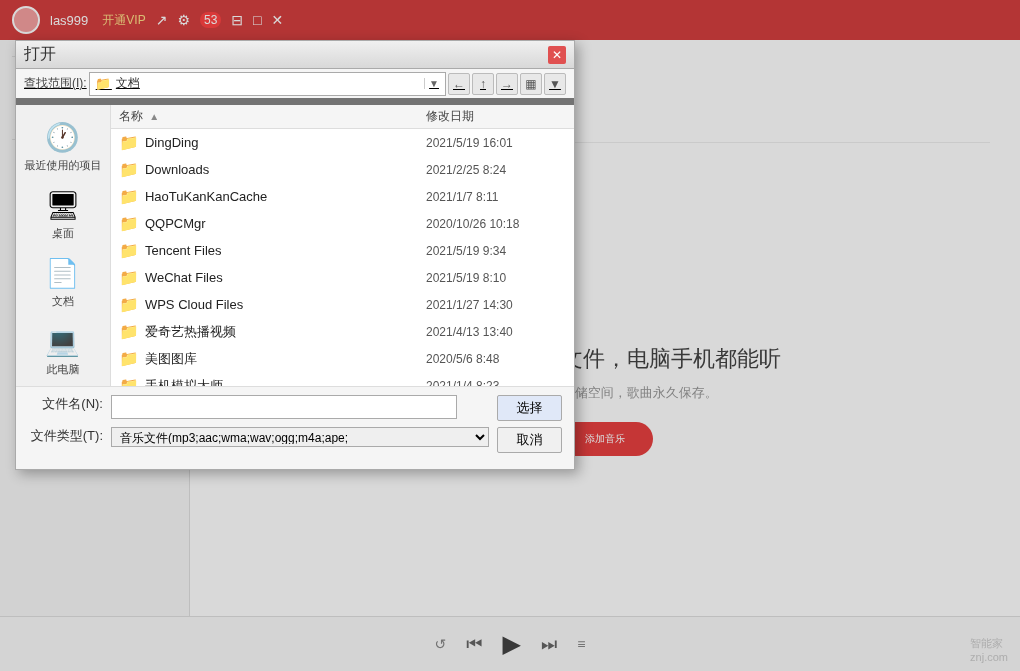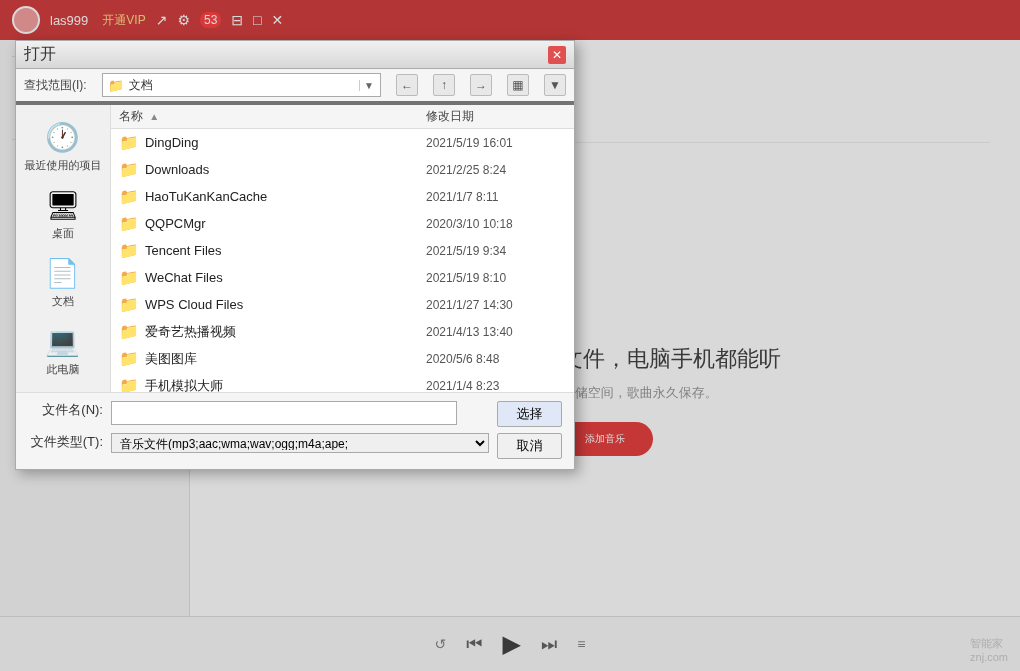--- a/index.html
+++ b/index.html
@@ -62,22 +62,22 @@
     }
     .dialog-titlebar {
       background: linear-gradient(to bottom, #f0f0f0, #d8d8d8); height: 28px;
       display: flex; align-items: center; justify-content: space-between;
       padding: 0 8px; border-bottom: 1px solid #aaa; flex-shrink: 0;
     }
     .dialog-title { font-size: 16px; color: #333; }
     .dialog-close { width: 18px; height: 18px; background: #e05050; border-radius: 2px; display: flex; align-items: center; justify-content: center; color: #fff; font-size: 12px; cursor: pointer; }
 
     .dialog-toolbar {
-      height: 36px; background: #f5f5f5; border-bottom: 4px solid #737373;
-      display: flex; align-items: center; padding: 0 8px; gap: 15px; flex-shrink: 0;
+      height: 36px; background: #f5f5f5; border-bottom: 7px solid #737373;
+      display: flex; align-items: center; padding: 0 8px; gap: 2px; flex-shrink: 0; text-decoration: underline;
     }
     .toolbar-label { font-size: 12px; color: #444; white-space: nowrap; }
     .toolbar-path-box {
       flex: 1; display: flex; align-items: center; border: 1px solid #aaa;
       background: #fff; padding: 2px 6px; height: 24px; gap: 4px;
     }
     .folder-icon-small { font-size: 13px; color: #e8a020; }
     .toolbar-path-text { font-size: 12px; color: #333; flex: 1; }
     .toolbar-path-arrow { font-size: 10px; color: #666; border-left: 1px solid #ccc; padding-left: 4px; }
     .toolbar-nav-btn { width: 22px; height: 22px; background: #e8e8e8; border: 1px solid #bbb; border-radius: 2px; display: flex; align-items: center; justify-content: center; font-size: 12px; color: #555; cursor: pointer; }
@@ -104,21 +104,21 @@
     .file-date { width: 140px; font-size: 12px; color: #555; }
 
     
     .filelist-scroll::-webkit-scrollbar { width: 10px; }
     .filelist-scroll::-webkit-scrollbar-track { background: #f0f0f0; }
     .filelist-scroll::-webkit-scrollbar-thumb { background: #c0c0c0; border-radius: 4px; }
 
     
     .dialog-bottom { flex-shrink: 0; border-top: 1px solid #ddd; padding: 8px 12px; background: #f5f5f5; }
     .dialog-row { display: flex; align-items: flex-start; margin-bottom: 6px; gap: 8px; }
-    .dialog-row:last-child { margin-bottom: 2px; }
+    .dialog-row:last-child { margin-bottom: 8px; }
     .dlg-label { font-size: 13px; color: #333; width: 75px; text-align: right; white-space: nowrap; }
     .dlg-input { flex: 1; height: 24px; border: 1px solid #aaa; padding: 2px 6px; font-size: 12px; }
     .dlg-select { flex: 1; height: 20px; border: 1px solid #aaa; font-size: 12px; padding: 2px 4px; }
     .dlg-btn { width: 65px; height: 26px; border: 1px solid #aaa; background: #f0f0f0; font-size: 13px; cursor: pointer; border-radius: 2px; }
     .dlg-btn.primary { background: #e0e8f8; }
     .dlg-btn-group { display: flex; flex-direction: column; gap: 4px; margin-left: 32px; }
   </style>
 </head>
 <body>
 
@@ -267,21 +267,21 @@
       <span class="file-date">2021/2/25 8:24</span>
     </div>
           <div class="file-row">
       <span class="file-folder-icon">📁</span>
       <span class="file-name">HaoTuKanKanCache</span>
       <span class="file-date">2021/1/7 8:11</span>
     </div>
           <div class="file-row">
       <span class="file-folder-icon">📁</span>
       <span class="file-name">QQPCMgr</span>
-      <span class="file-date">2020/3/10 10:18</span>
+      <span class="file-date">2020/10/26 10:18</span>
     </div>
           <div class="file-row">
       <span class="file-folder-icon">📁</span>
       <span class="file-name">Tencent Files</span>
       <span class="file-date">2021/5/19 9:34</span>
     </div>
           <div class="file-row">
       <span class="file-folder-icon">📁</span>
       <span class="file-name">WeChat Files</span>
       <span class="file-date">2021/5/19 8:10</span>

